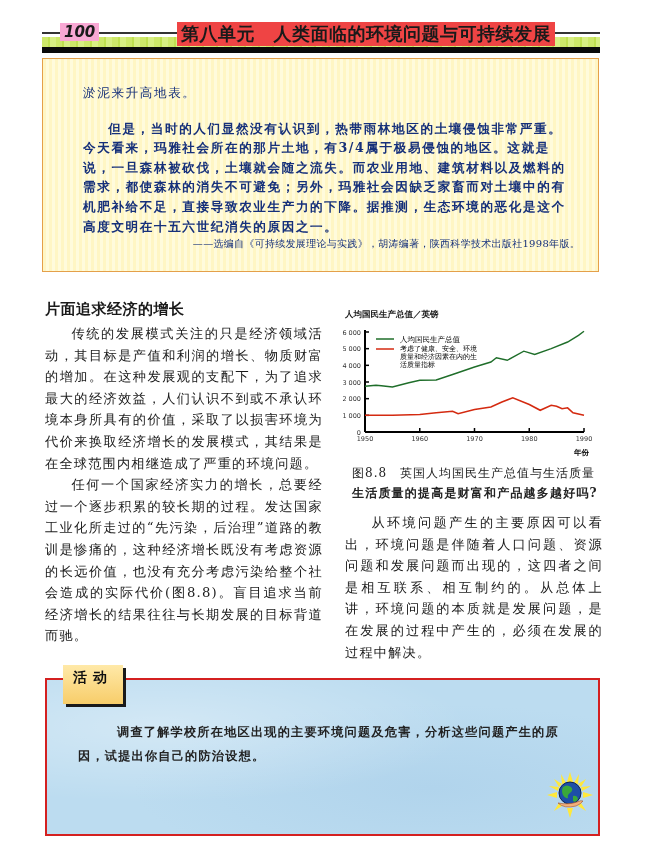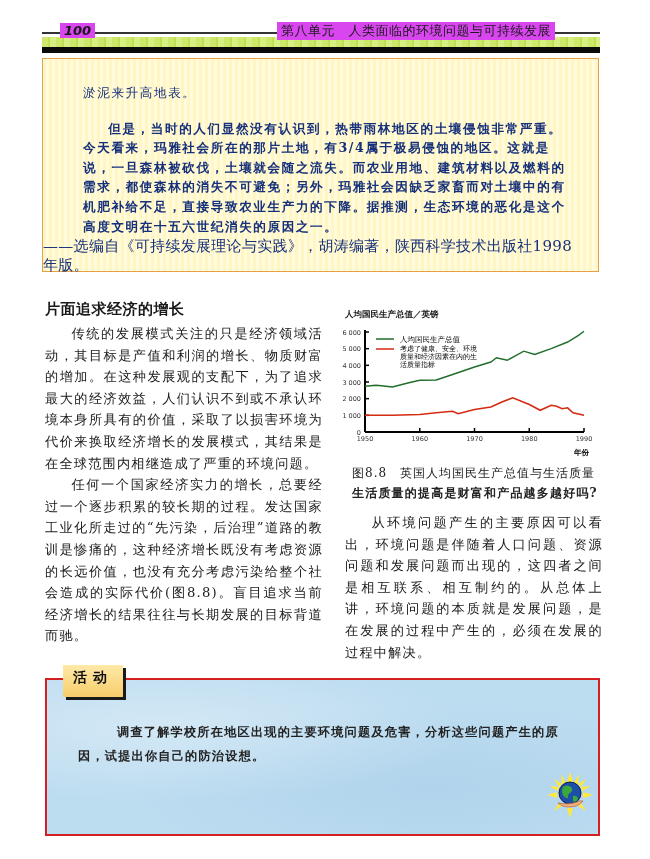--- a/index.html
+++ b/index.html
@@ -13,42 +13,42 @@
 
   
   .hdr-line { left:42px; width:558px; top:32px; height:1.5px; background:#333; }
   .hdr-green {
     left:42px; width:558px; top:37px; height:10px;
     background:repeating-linear-gradient(90deg,#cde86a 0 6px,#bfe050 6px 8px,#d8ef84 8px 14px);
   }
   .hdr-black { left:42px; width:558px; top:47px; height:6px; background:#0a0a0a; }
   .pg-num {
     left:60px; top:23px; font-family:"DejaVu Sans","Liberation Sans",sans-serif;
-    font-weight:bold; font-style:italic; font-size:13px; background:#d946ef; padding:0 4px;
+    font-weight:bold; font-style:italic; font-size:15px; background:#f9a8d4; padding:0 4px;
   }
   .chapter {
-    right:95px; top:22px; font-size:13px; font-weight:normal; background:#d946ef; padding:0 4px;
+    right:95px; top:22px; font-size:18px; font-weight:bold; background:#ef4444; padding:0 4px;
     letter-spacing:0.5px;
   }
 
   
   .quote-box {
     left:42px; top:58px; width:555px; height:212px;
     border:1.5px solid #e4a04a;
     background:repeating-linear-gradient(90deg,#fff6c4 0 3px,#fffbdc 3px 6px);
   }
   .quote-text {
     position:absolute; left:24px; top:8px; width:515px;
     color:#16307a; font-size:12.6px; line-height:19.6px; letter-spacing:1.6px;
     font-family:"DejaVu Serif","Liberation Serif",serif;
   }
   .quote-text p { margin:16px; }
   .quote-text .ind { text-indent:2em;font-weight:bold; }
   .quote-source {
-    position:absolute; right:18px; top:178px; color:#16307a; font-size:15px; letter-spacing:0.3px;
+    position:absolute; right:18px; top:178px; color:#16307a; font-size:10px; letter-spacing:0.3px;
   }
 
   
   .sec-title {
     left:45px; top:300px; font-family:"DejaVu Sans","Liberation Sans",sans-serif;
     font-weight:bold; font-size:15px; letter-spacing:0.5px;
   }
   .body-left {
     left:45px; top:323px; width:278px;
     font-size:13.2px; line-height:21.6px; letter-spacing:1.2px; text-align:justify;
@@ -76,21 +76,21 @@
   
   .act-box {
     left:45px; top:678px; width:551px; height:154px;
     border:2.5px solid #d42020;
     background:
       radial-gradient(ellipse at 20% 30%, rgba(255,255,255,0.35), transparent 50%),
       radial-gradient(ellipse at 70% 70%, rgba(160,200,230,0.4), transparent 55%),
       #bcdcf0;
   }
   .act-tag {
-    left:63px; top:665px; width:60px; height:32px;
+    left:63px; top:665px; width:60px; height:39px;
     background:linear-gradient(180deg,#ffe9a8,#f7cd6a);
     box-shadow:3px 3px 0 #1a1a1a;
     font-family:"DejaVu Sans","Liberation Sans",sans-serif; font-weight:bold; font-size:14px;
     text-align:center; line-height:25px; letter-spacing:6px; color:#111;
   }
   .act-text {
     left:78px; top:720px; width:500px;
     font-size:12.2px; line-height:24px; letter-spacing:1.2px; font-weight:bold; color:#222;
   }
   .act-text p { margin:0; text-indent:3.2em; }

